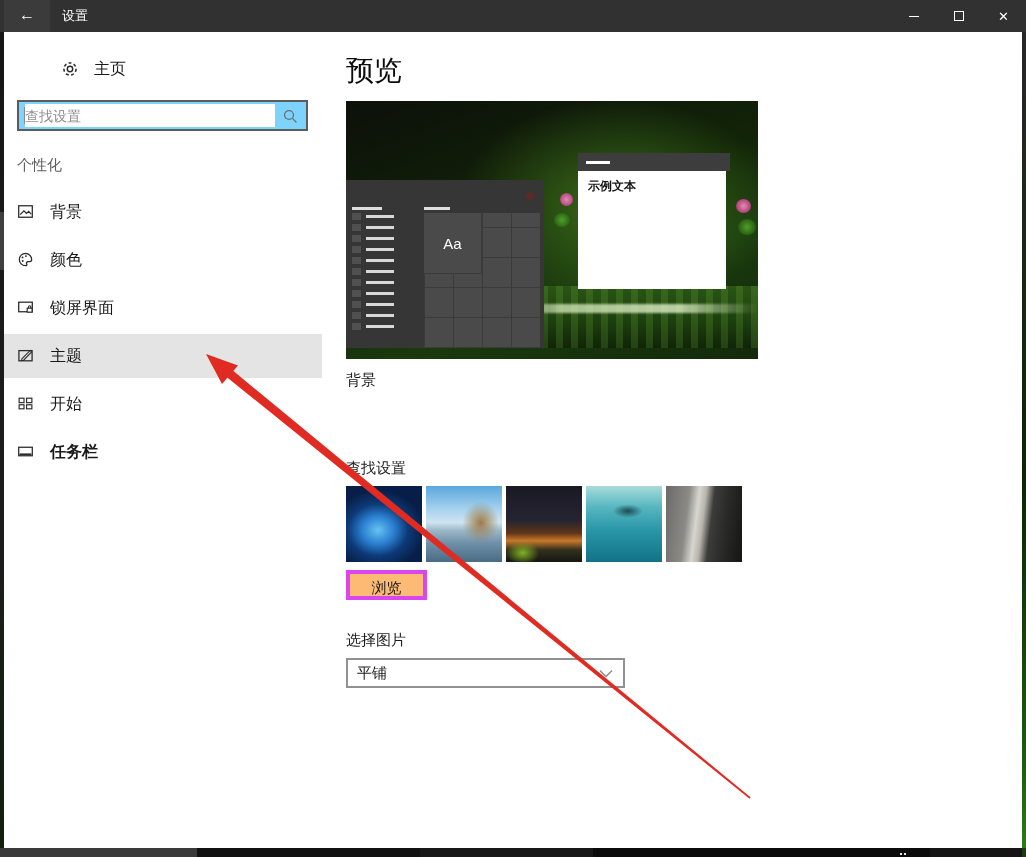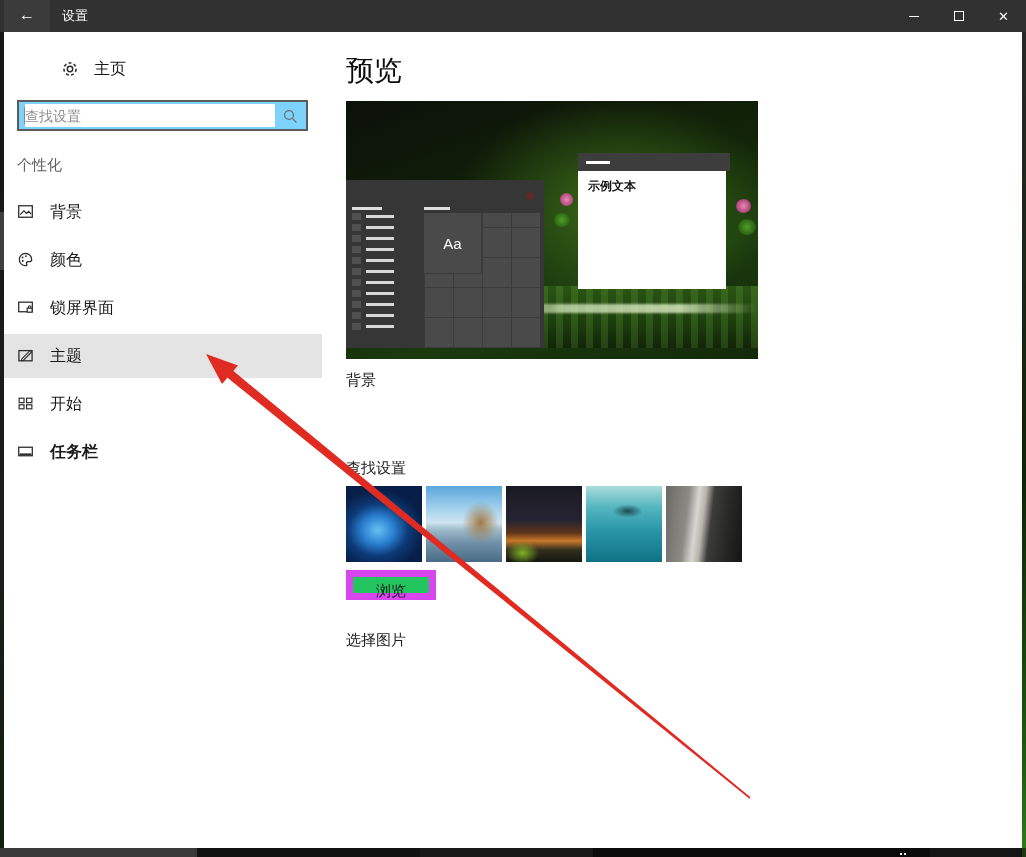--- a/index.html
+++ b/index.html
@@ -51,22 +51,22 @@
   .si-icon { position:absolute; left:13px; top:13px; }
   .si-label { position:absolute; left:46px; top:12px; font-size:16px; color:#191919; }
 
   
   .page-heading { position:absolute; left:346px; top:52px; font-size:28px; font-weight:400; color:#0c0c0c; }
   .field-label { position:absolute; left:346px; font-size:15px; color:#1c1c1c; }
   .dropdown { position:absolute; left:346px; width:279px; height:30px; border:2px solid #919191;
               background:#fff; }
   .dd-value { position:absolute; left:9px; top:4px; font-size:15px; color:#1a1a1a; }
   .dd-chev { position:absolute; right:10px; top:9px; }
-  .browse-btn { position:absolute; left:346px; top:570px; width:90px; height:30px;
-                background:#22c55e; border:7px solid #d946ef; font-size:15px; color:#1a1a1a;
+  .browse-btn { position:absolute; left:346px; top:570px; width:81px; height:30px;
+                background:#fdba74; border:4px solid #d946ef; font-size:15px; color:#1a1a1a;
                 text-align:center; line-height:28px; cursor:default; }
 
   
   .preview { position:absolute; left:346px; top:101px; width:412px; height:258px; overflow:hidden;
              background:
                radial-gradient(230px 150px at 66% 40%, rgba(92,165,40,.55), rgba(30,70,12,0) 70%),
                linear-gradient(160deg, #0c100a 0%, #122408 45%, #1a3a0e 68%, #132a0a 100%); }
   .pv-foliage { position:absolute; left:0; top:185px; width:412px; height:62px;
                 background:
                   repeating-linear-gradient(90deg, rgba(110,175,60,.22) 0 7px, rgba(0,0,0,0) 7px 15px),
@@ -264,19 +264,25 @@
   <div class="field-label" style="top:459px;">查找设置</div>
   <div class="thumb th1"></div>
   <div class="thumb th2"></div>
   <div class="thumb th3"></div>
   <div class="thumb th4"></div>
   <div class="thumb th5"></div>
 
   <div class="browse-btn">浏览</div>
 
   <div class="field-label" style="top:631px;">选择图片</div>
+  <div class="dropdown" style="top:658px;">
+    <span class="dd-value">平铺</span>
+    <svg class="dd-chev" width="14" height="9" viewBox="0 0 14 9">
+      <path d="M1 1.5 L7 7.5 L13 1.5" fill="none" stroke="#8a8a8a" stroke-width="1.4"></path>
+    </svg>
+  </div>
 
   <svg class="arrow-overlay" viewBox="0 0 1026 857">
     <polygon points="232.8,370.5 750.5,797.3 749.5,798.7 227.2,377.5" fill="#e02b22"></polygon>
     <polygon points="206,354 238,365.5 222,384" fill="#e02b22"></polygon>
   </svg>
 
 </div>
 
 </body></html>

